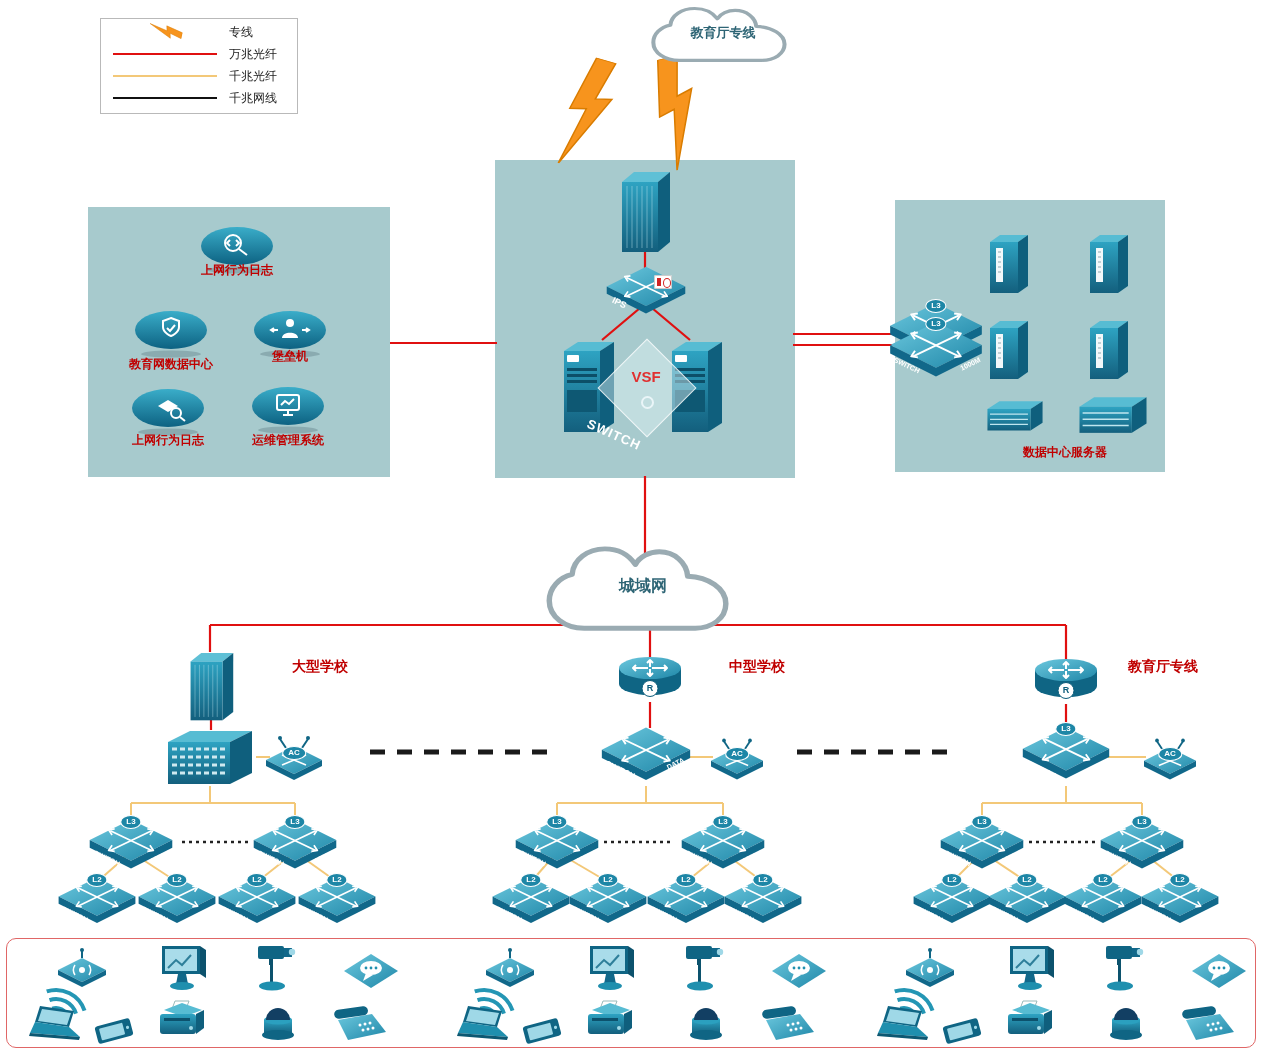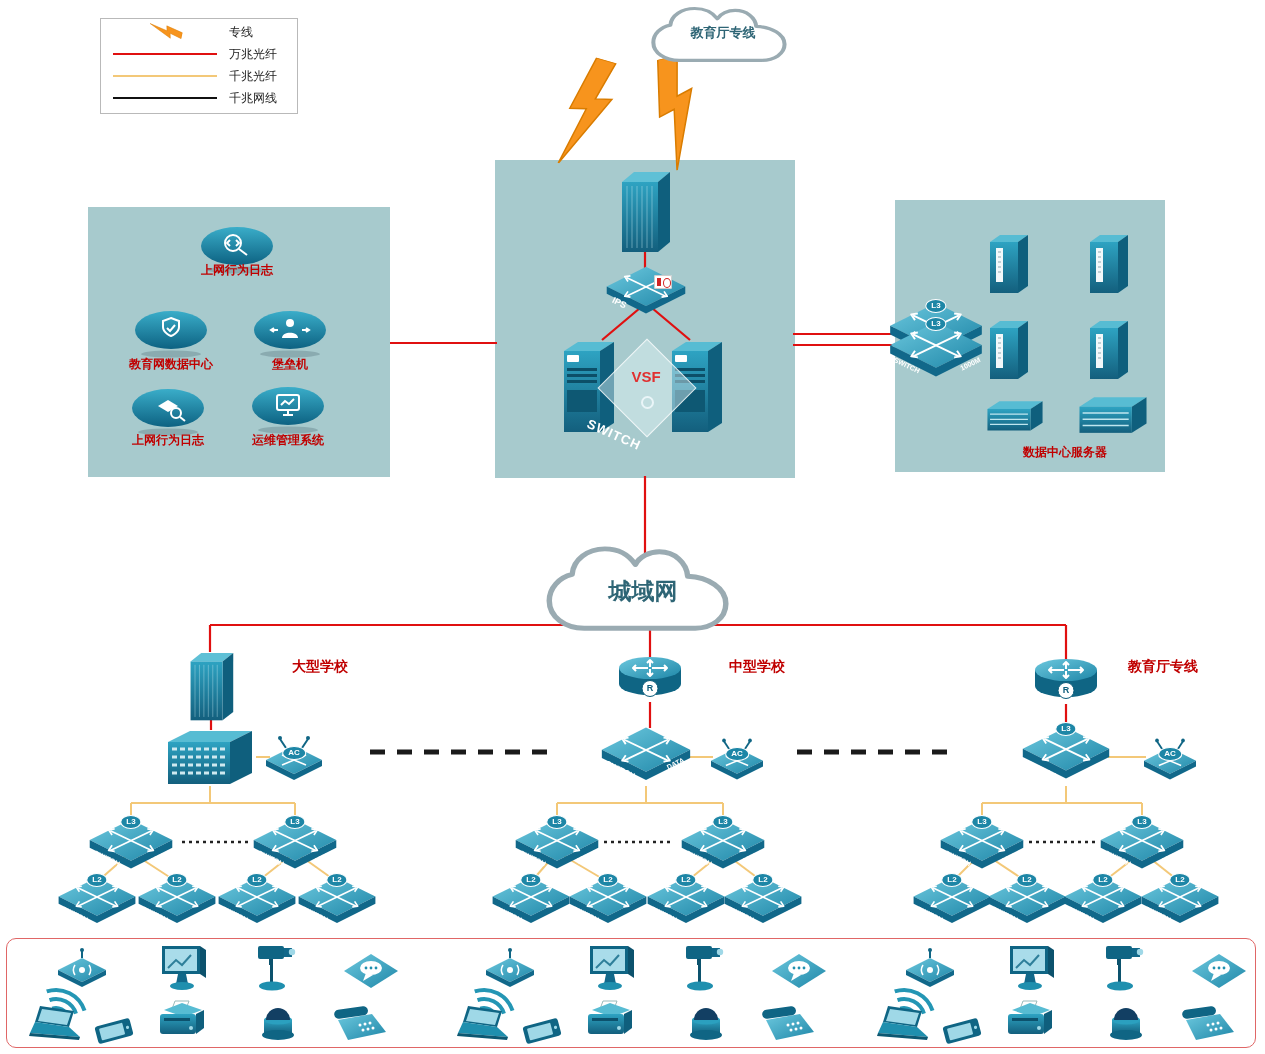--- a/index.html
+++ b/index.html
@@ -374,21 +374,21 @@
 <div class="cloud" style="left:642px;top:4px;width:162px;height:64px">
   <svg class="fill" viewBox="0 0 200 100" preserveAspectRatio="none">
         <use href="#d-cloud"></use>
       </svg>
   <div class="txt" style="top:20px">教育厅专线</div>
 </div>
 <div class="cloud" style="left:534px;top:542px;width:218px;height:98px">
   <svg class="fill" viewBox="0 0 200 100" preserveAspectRatio="none">
         <use href="#d-cloud"></use>
       </svg>
-  <div class="txt" style="top:34px;font-size:23px">城域网</div>
+  <div class="txt" style="top:34px;font-size:16px">城域网</div>
 </div>
 
 <div class="bolt" style="left:562px;top:58px;width:56px;height:112px;transform:rotate(16deg)">
   <svg class="fill" viewBox="0 0 50 112">
         <use href="#d-bolt"></use>
       </svg>
 </div>
 <div class="bolt" style="left:652px;top:56px;width:56px;height:112px;transform:rotate(-14deg)">
   <svg class="fill" viewBox="0 0 50 112">
         <use href="#d-bolt"></use>
@@ -461,21 +461,21 @@
     <ellipse cx="38" cy="46" rx="30" ry="3.5" fill="rgba(50,80,90,.25)"></ellipse>
     <ellipse cx="38" cy="22" rx="36" ry="19" fill="url(#gSec)"></ellipse>
     <circle cx="38" cy="15" r="4" fill="#fff"></circle>
     <path d="M30,30 c0,-7 16,-7 16,0 z" fill="#fff"></path>
     <g stroke="#fff" stroke-width="2" fill="none">
       <path d="M26,22 h-6 M22,20 l-3,2 3,2"></path>
       <path d="M50,22 h6 M54,20 l3,2 -3,2"></path>
     </g>
   </svg>
 </div>
-<div class="zlabel sec-label" style="left:235px;top:356px;width:110px">堡垒机</div>
+<div class="zlabel sec-label" style="left:235px;top:348px;width:110px">堡垒机</div>
 
 <div class="sec" style="left:130px;top:386px;width:76px;height:50px">
   <svg class="fill" viewBox="0 0 76 50">
     <ellipse cx="38" cy="46" rx="30" ry="3.5" fill="rgba(50,80,90,.25)"></ellipse>
     <ellipse cx="38" cy="22" rx="36" ry="19" fill="url(#gSec)"></ellipse>
     <polygon points="28,20 38,14 48,20 38,26" fill="#fff"></polygon>
     <g stroke="#fff" stroke-width="2" fill="none">
       <circle cx="46" cy="27" r="5"></circle>
           <line x1="50" y1="31" x2="55" y2="35"></line>
     </g>

